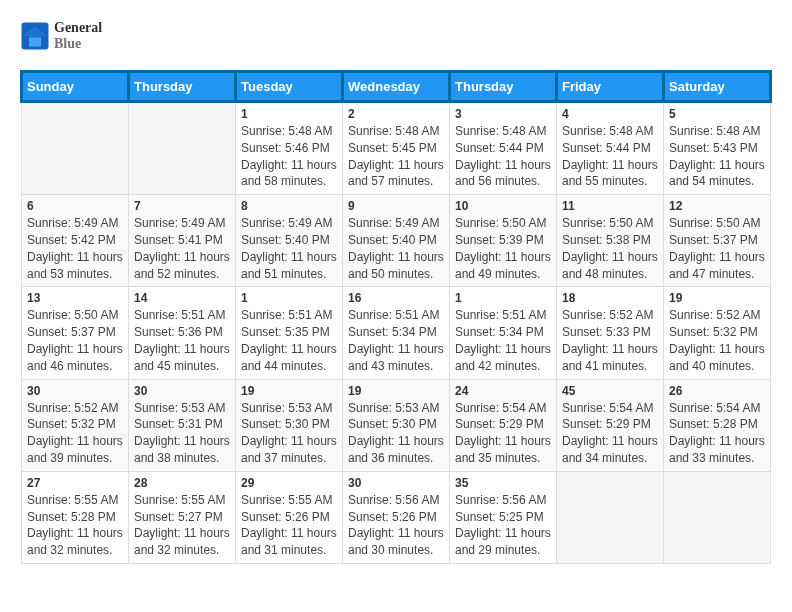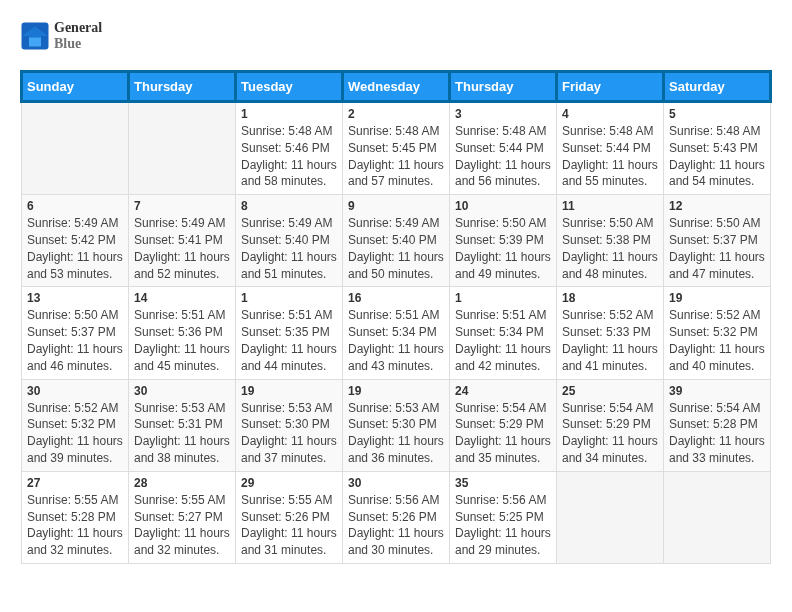--- a/index.html
+++ b/index.html
@@ -267,27 +267,27 @@
 Sunset: 5:30 PM
 Daylight: 11 hours and 36 minutes.</div>
         </td>
         <td>
           <span class="day-number">24</span>
           <div class="day-info" style="white-space: pre-line;">Sunrise: 5:54 AM
 Sunset: 5:29 PM
 Daylight: 11 hours and 35 minutes.</div>
         </td>
         <td>
-          <span class="day-number">25</span>
+          <span class="day-number">45</span>
           <div class="day-info" style="white-space: pre-line;">Sunrise: 5:54 AM
 Sunset: 5:29 PM
 Daylight: 11 hours and 34 minutes.</div>
         </td>
         <td>
-          <span class="day-number">39</span>
+          <span class="day-number">26</span>
           <div class="day-info" style="white-space: pre-line;">Sunrise: 5:54 AM
 Sunset: 5:28 PM
 Daylight: 11 hours and 33 minutes.</div>
         </td>
       </tr>
       <tr>
         <td>
           <span class="day-number">27</span>
           <div class="day-info" style="white-space: pre-line;">Sunrise: 5:55 AM
 Sunset: 5:28 PM

